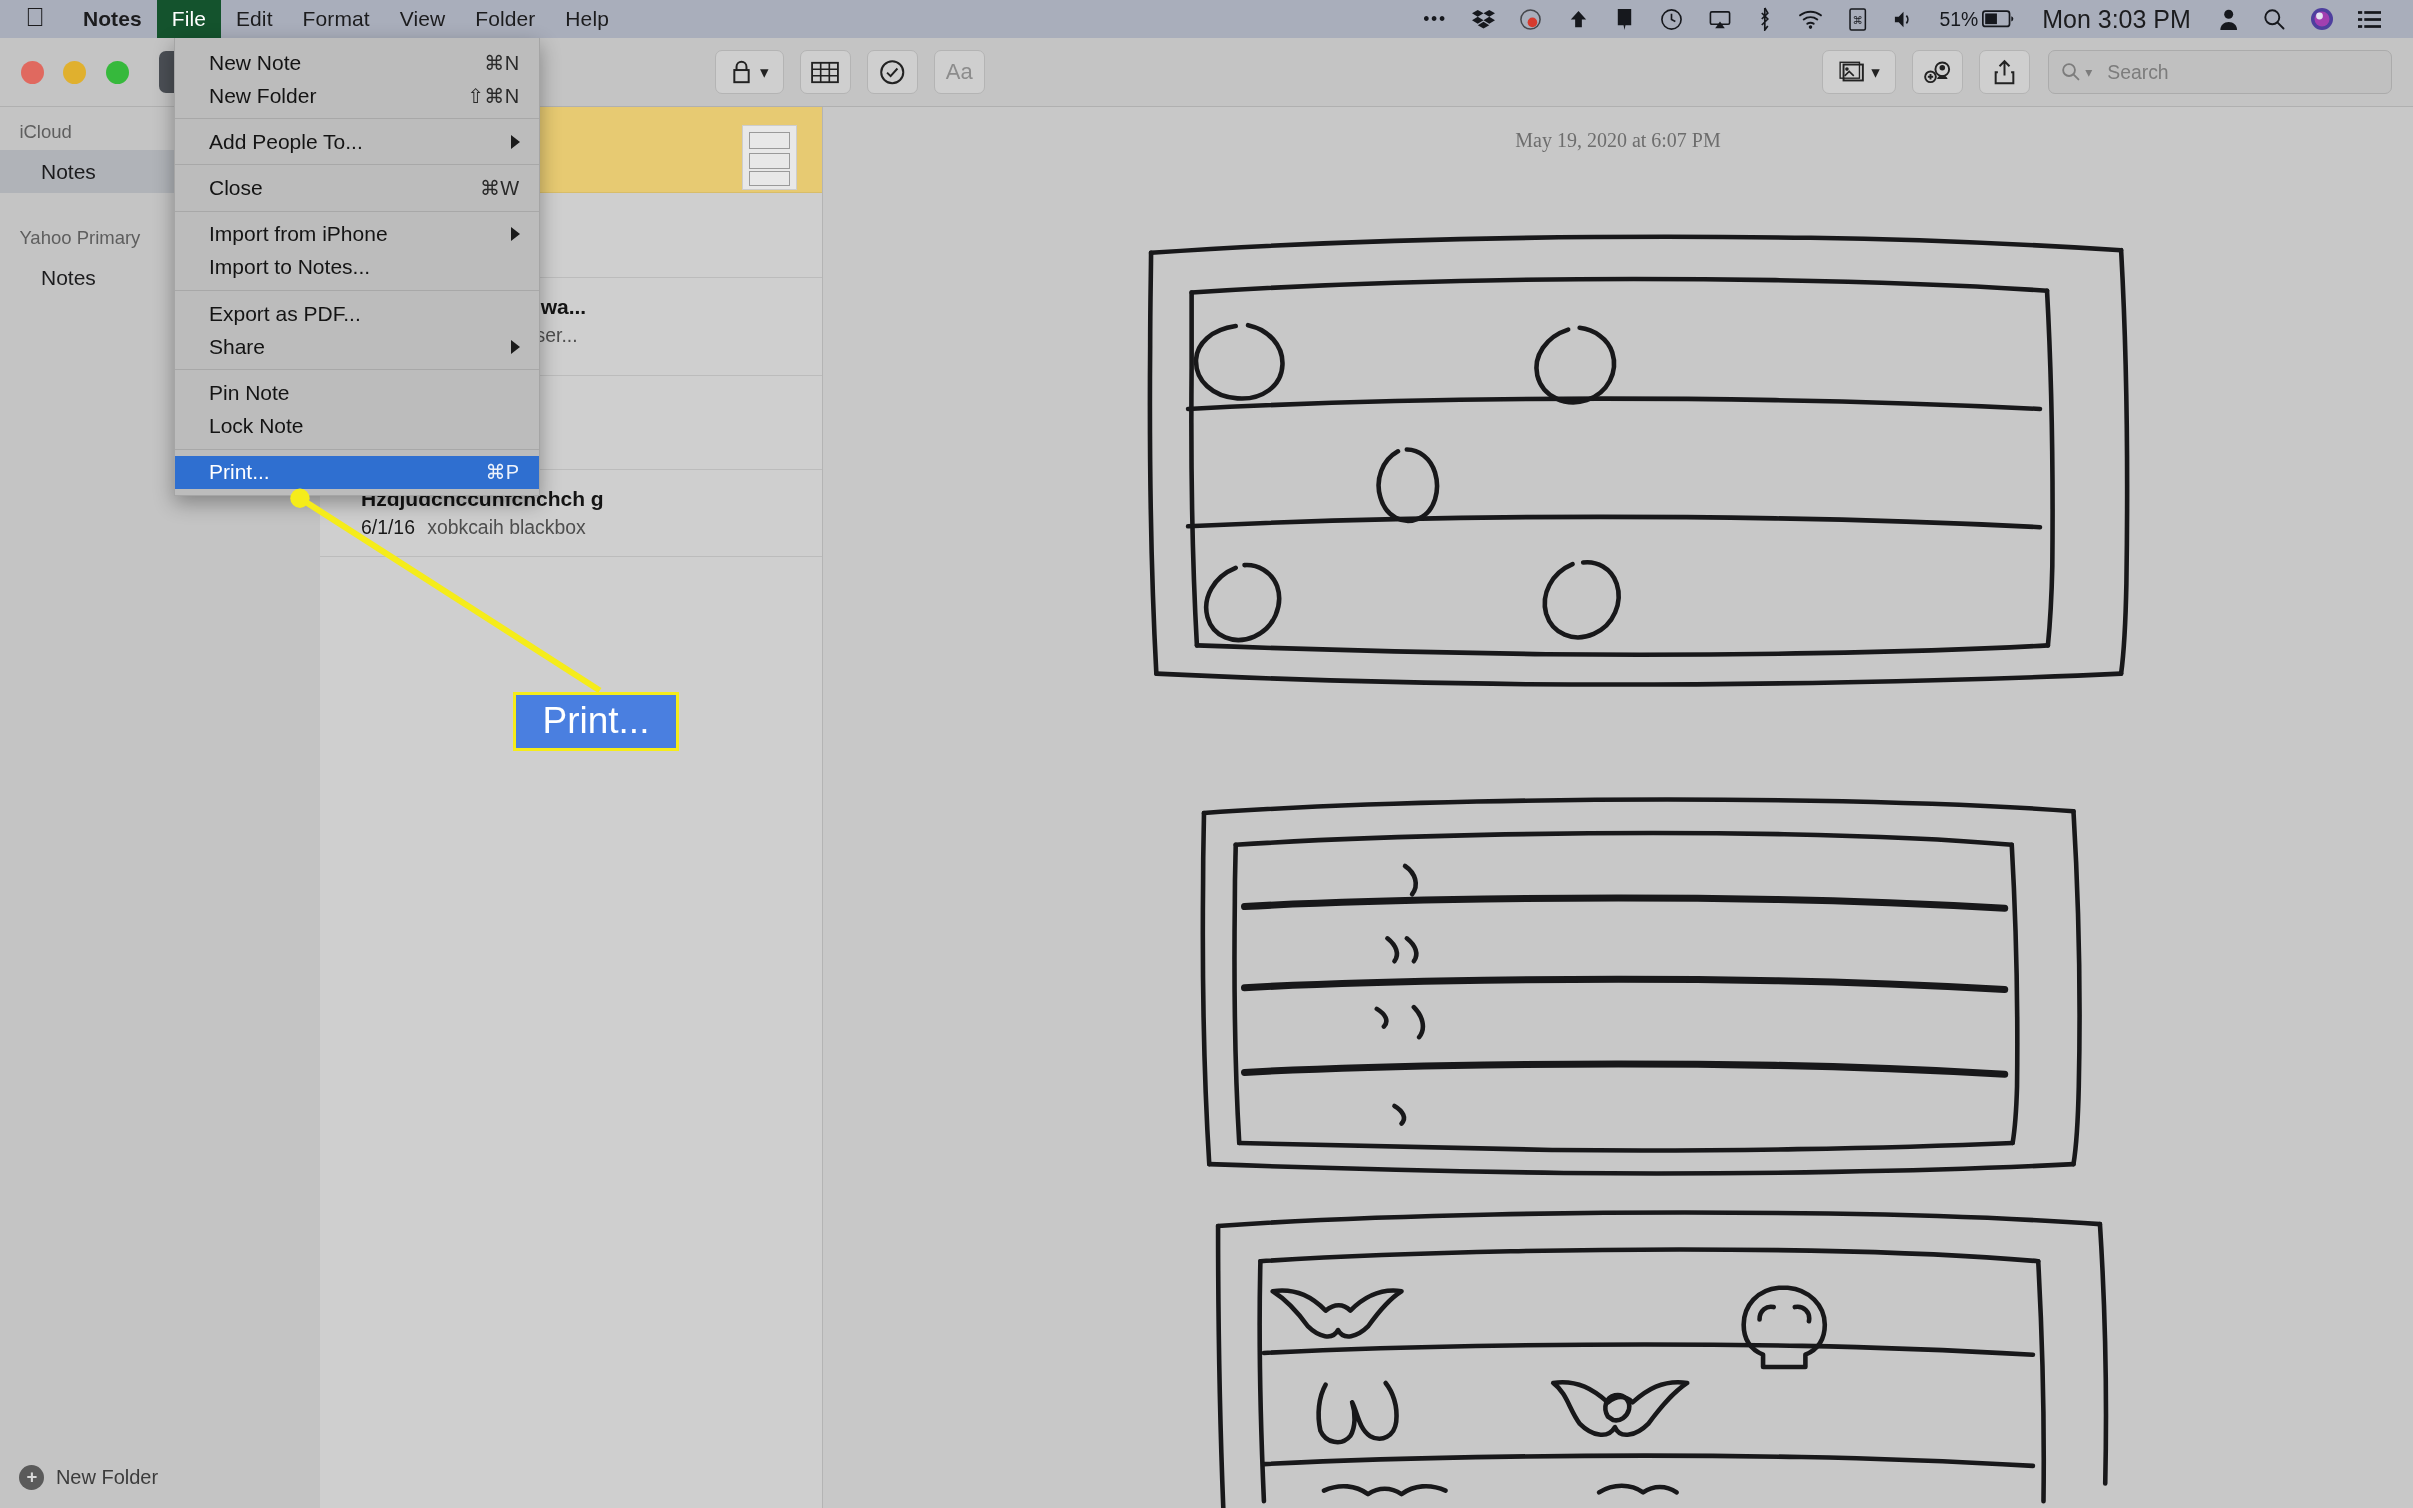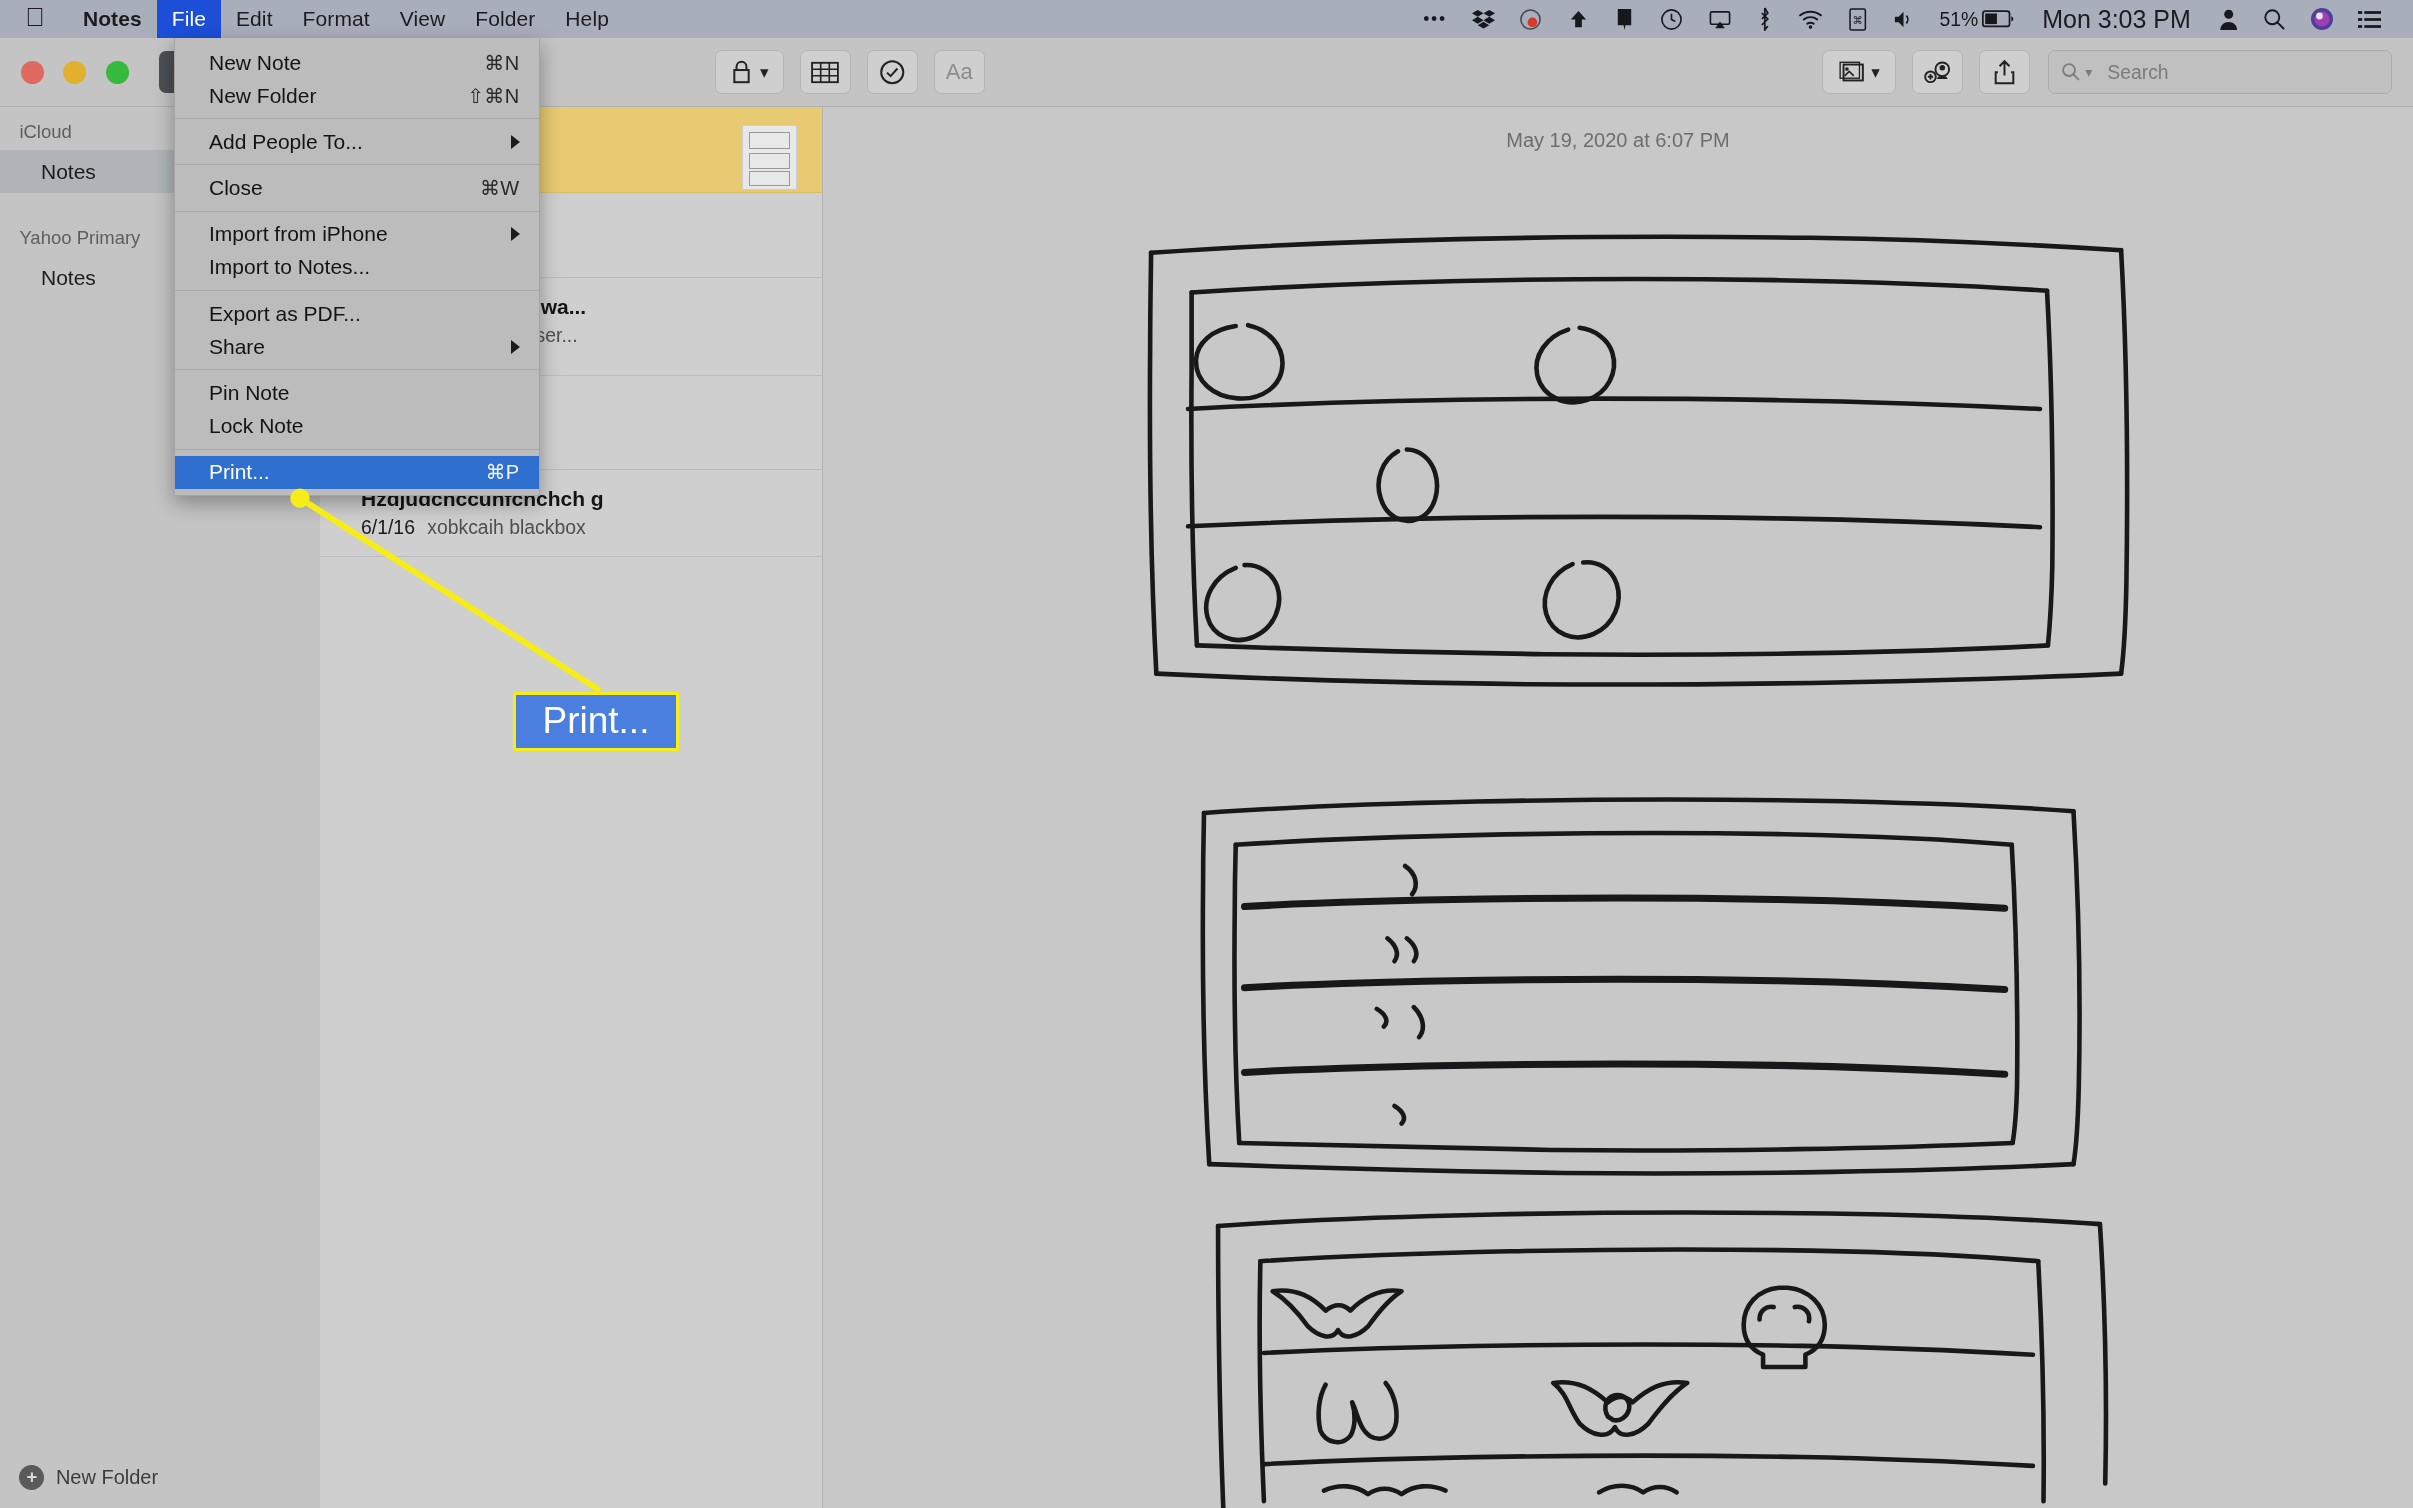--- a/index.html
+++ b/index.html
@@ -20,21 +20,21 @@
   }
   #menubar .apple-logo {
     margin-left: 25px; margin-right: 23px; font-size: 26.5px; line-height: 1;
     position: relative; top: -1.8px;
   }
   #menubar .mb-item {
     padding: 0 15px; height: 38px; display: flex; align-items: center;
     font-size: 21px; letter-spacing: 0.1px;
   }
   #menubar .mb-item.app-name { font-weight: bold; }
-  #menubar .mb-item.active { background: #1d4ed8; color: #fff; }
+  #menubar .mb-item.active { background: #14532d; color: #fff; }
   #menubar .spacer { flex: 1; }
   #menubar .status {
     display: flex; align-items: center; gap: 0; padding-right: 19.4px;
   }
   #menubar .status .s-ico {
     padding: 0 12.3px; display: flex; align-items: center; justify-content: center;
     height: 38px; font-size: 19.4px; color: #16181d;
   }
   #menubar .status .clock { padding: 0 16px; font-size: 25px; white-space: nowrap; }
   #menubar .status .battery-pct { font-size: 19.4px; padding-right: 3.5px; }
@@ -128,21 +128,21 @@
   .note-thumb .tl2 { position:absolute; left:6.2px; right:6.2px; top:27px; height:16px; border:0.9px solid #9a9a9a; }
   .note-thumb .tl3 { position:absolute; left:6.2px; right:6.2px; top:45px; height:15px; border:0.9px solid #9a9a9a; }
 
   
   #notedetail {
     position: absolute; left: 823px; top: 69px; width: 1590px; height: 1402px;
     background: #c8c8c8; overflow: hidden;
   }
   #note-date {
     text-align: center; padding-top: 22px;
-    font-size: 20px; color: #6d6d6d;
+    font-size: 20px; color: #6d6d6d; font-family: Liberation Serif, serif;
   }
   #drawing { position: absolute; left: 0; top: 62px; width: 1590px; height: 1341px; }
 
   
   #filemenu {
     position: absolute; left: 174px; top: 38px; width: 366px;
     background: #bcbcbc;
     border: 0.9px solid #a5a5a5;
     border-top: none;
     box-shadow: 0 7px 19.4px rgba(0,0,0,.33);

